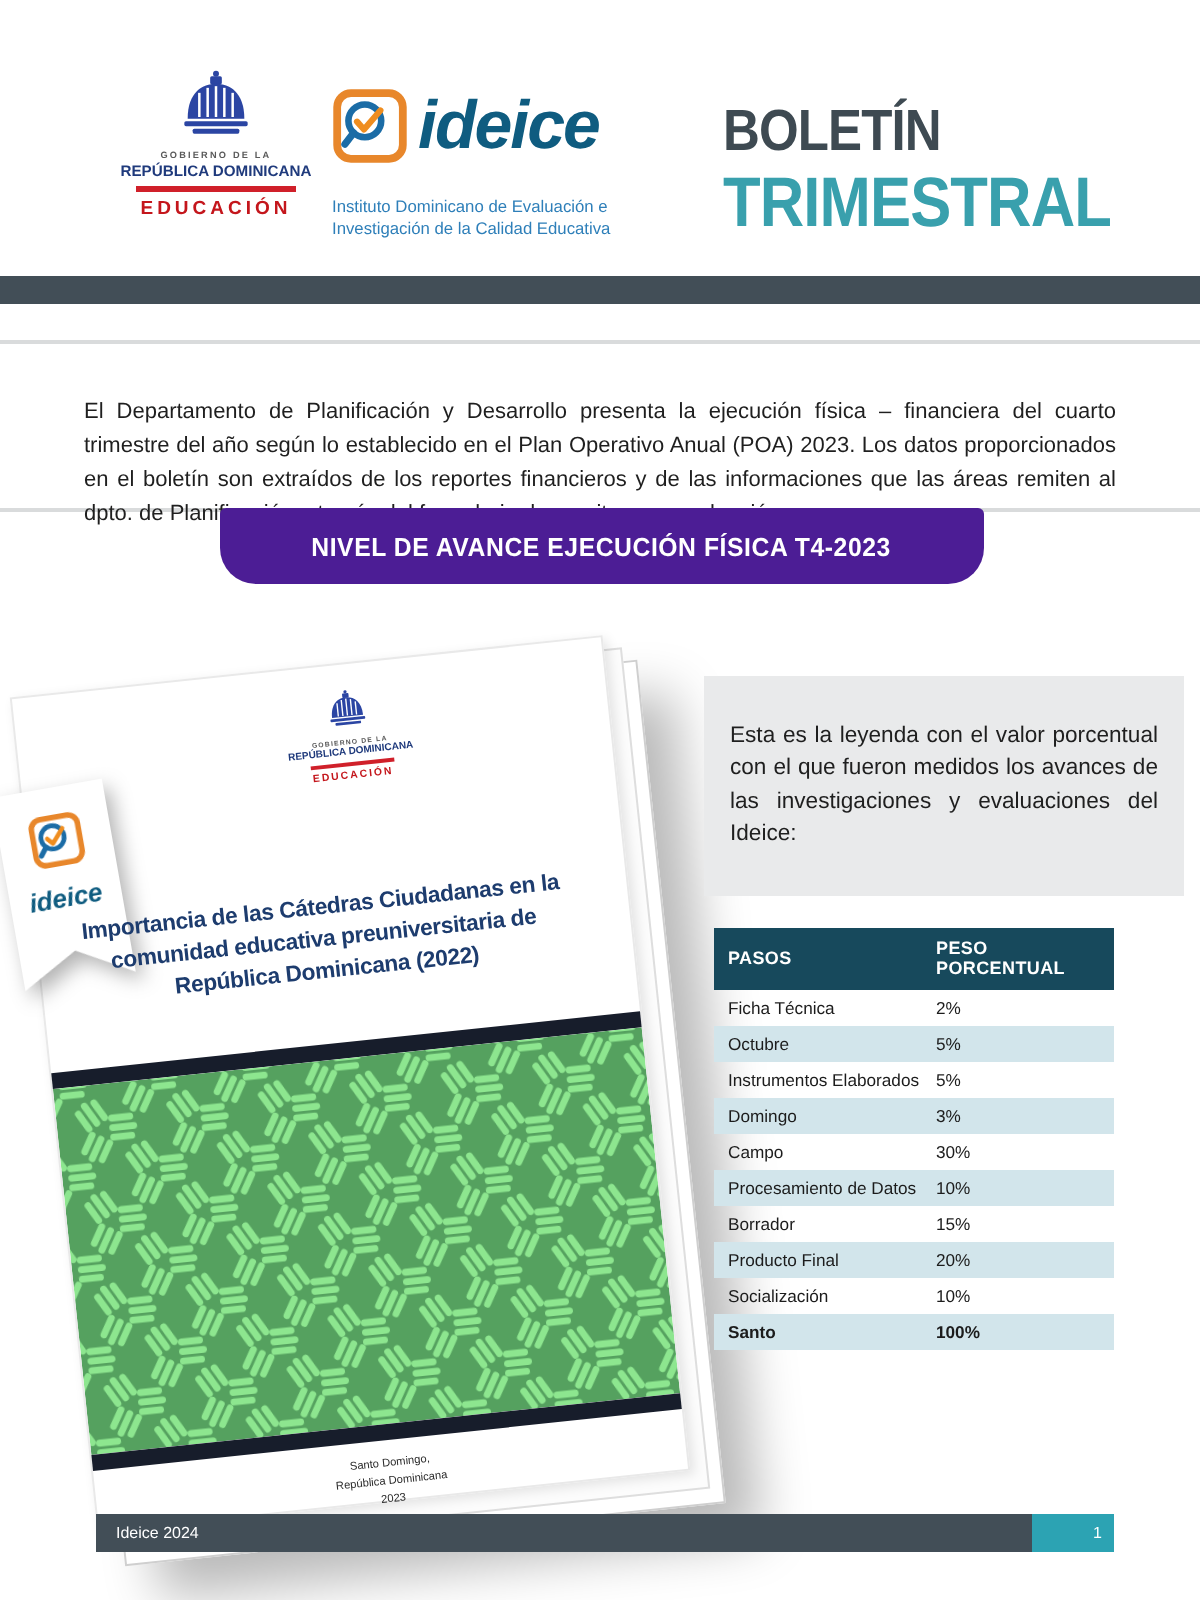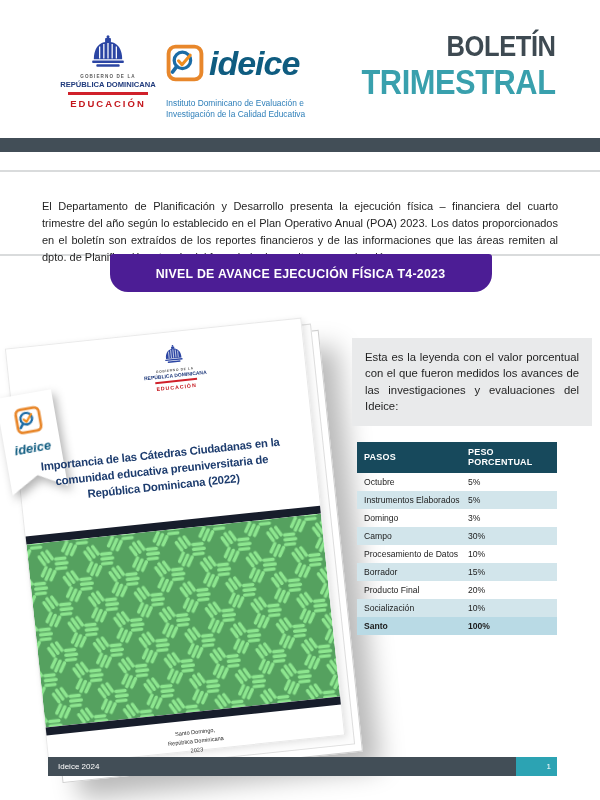--- a/index.html
+++ b/index.html
@@ -14,21 +14,21 @@
   .gov-line1 { font-size:4.6px; letter-spacing:1.1px; color:#5a5a5a; margin-top:2px; font-weight:bold; }
   .gov-line2 { font-size:7.6px; font-weight:bold; color:#1f3a7c; margin-top:1px; }
   .gov-redline { width:80px; height:2.5px; background:#d0202a; margin:3px auto; }
   .gov-line3 { font-size:9.5px; font-weight:bold; color:#c4161c; letter-spacing:2px; }
 
   .ideice-logo { position:absolute; left:166px; top:44px; }
   .ideice-top { display:flex; align-items:center; gap:5px; }
   .ideice-word { font-size:34px; font-style:italic; font-weight:bold; color:#0f5c80; letter-spacing:-1px; line-height:1; }
   .ideice-sub { margin-top:16px; font-size:8.4px; color:#2e7fb9; line-height:1.25; }
 
-  .masthead { position:absolute; right:44px; top:32px; text-align:right; }
+  .masthead { position:absolute; right:44px; top:52px; text-align:left; }
   .condense { display:block; transform:scaleX(.88); transform-origin:100% 50%; }
   .mast-1 { font-size:29px; font-weight:bold; color:#3e4a52; letter-spacing:-.5px; line-height:1; }
   .mast-2 { font-size:35px; font-weight:bold; color:#39a0ad; letter-spacing:-.5px; line-height:1; margin-top:3px; }
 
   .info-row { position:absolute; left:42px; right:44px; top:117px; display:flex;
     justify-content:space-between; font-size:9.5px; font-weight:bold; color:#1c1c1c; }
   .info-right { display:flex; align-items:center; }
   .info-bullet { margin:0 14px; font-size:9px; }
 
   .slate-bar { position:absolute; left:0; right:0; top:138px; height:14px; background:#424e57; }
@@ -65,21 +65,21 @@
     font-size:11.4px; font-weight:bold; color:#1d3c6e; line-height:1.42; letter-spacing:-.2px; }
   .stripe-1 { position:absolute; top:188px; left:0; right:0; height:8px; background:#171d2b; }
   .green-band { position:absolute; top:196px; left:0; right:0; height:184px; }
   .green-band svg { display:block; width:100%; height:100%; }
   .stripe-2 { position:absolute; top:380px; left:0; right:0; height:8px; background:#171d2b; }
   .book-footer { position:absolute; top:396px; left:0; right:0; text-align:center;
     font-size:5.6px; color:#2a2a2a; line-height:1.6; }
 
   
   .right-col { position:absolute; left:352px; top:338px; width:240px; }
-  .legend-box { background:#e9eaeb; padding:11px 13px; font-size:11.3px; line-height:1.45;
+  .legend-box { background:#e9eaeb; padding:22px 13px; font-size:11.3px; line-height:1.45;
     text-align:justify; color:#1f1f1f; }
   table.pct { margin:16px 0 0 5px; width:200px; border-collapse:collapse; font-size:8.6px; color:#1c1c1c; table-layout:fixed; }
   table.pct col.c1 { width:104px; } table.pct col.c2 { width:96px; }
   table.pct th { background:#17495c; color:#ffffff; font-size:9px; text-align:left;
     padding:5.5px 0 5.5px 7px; letter-spacing:.2px; }
   table.pct td { padding:4px 0 4px 7px; }
   table.pct tbody tr:nth-child(even) { background:#d2e5eb; }
   table.pct tr.total-row { background:#b9dae5; font-weight:bold; }
 
   
@@ -245,20 +245,24 @@
           <col class="c2">
         </colgroup>
       <thead>
         <tr>
           <th>PASOS</th>
           <th>PESO PORCENTUAL</th>
         </tr>
       </thead>
       <tbody>
         <tr>
+            <td>Ficha Técnica</td>
+            <td>2%</td>
+          </tr>
+        <tr>
             <td>Octubre</td>
             <td>5%</td>
           </tr>
         <tr>
             <td>Instrumentos Elaborados</td>
             <td>5%</td>
           </tr>
         <tr>
             <td>Domingo</td>
             <td>3%</td>

